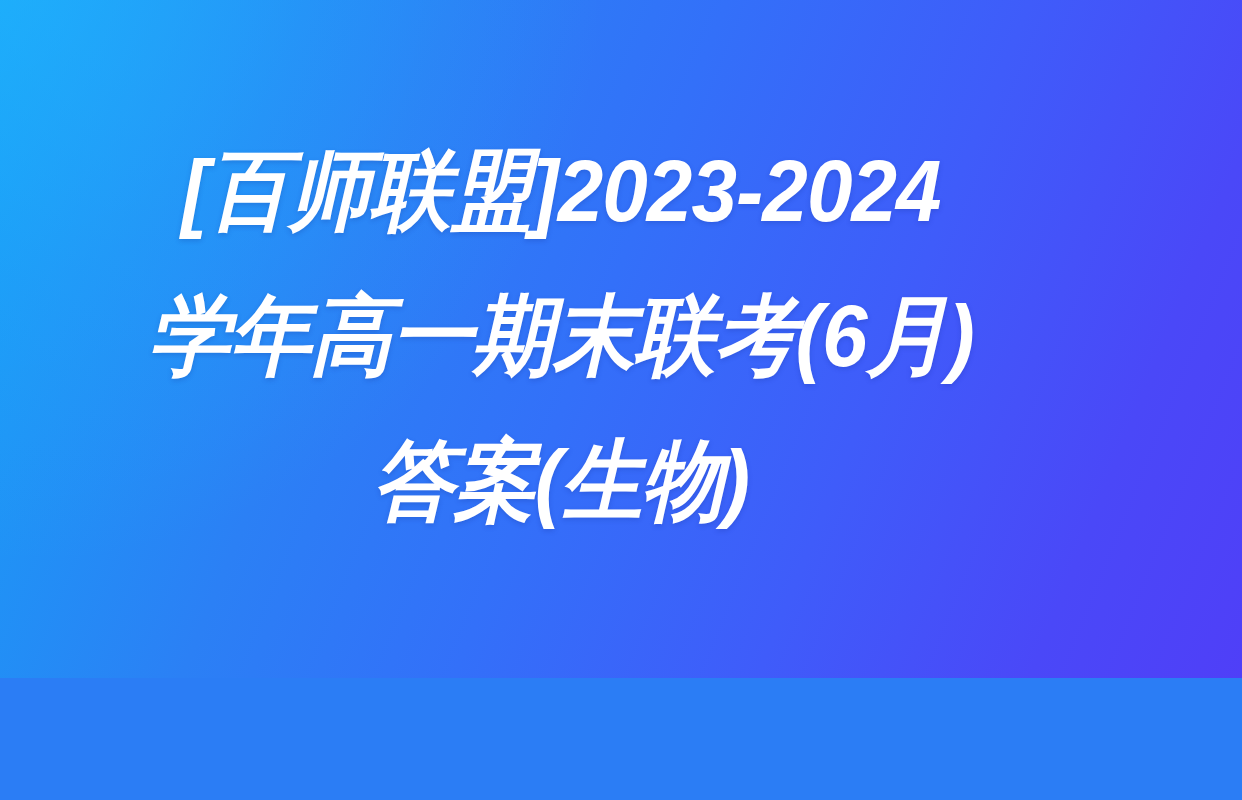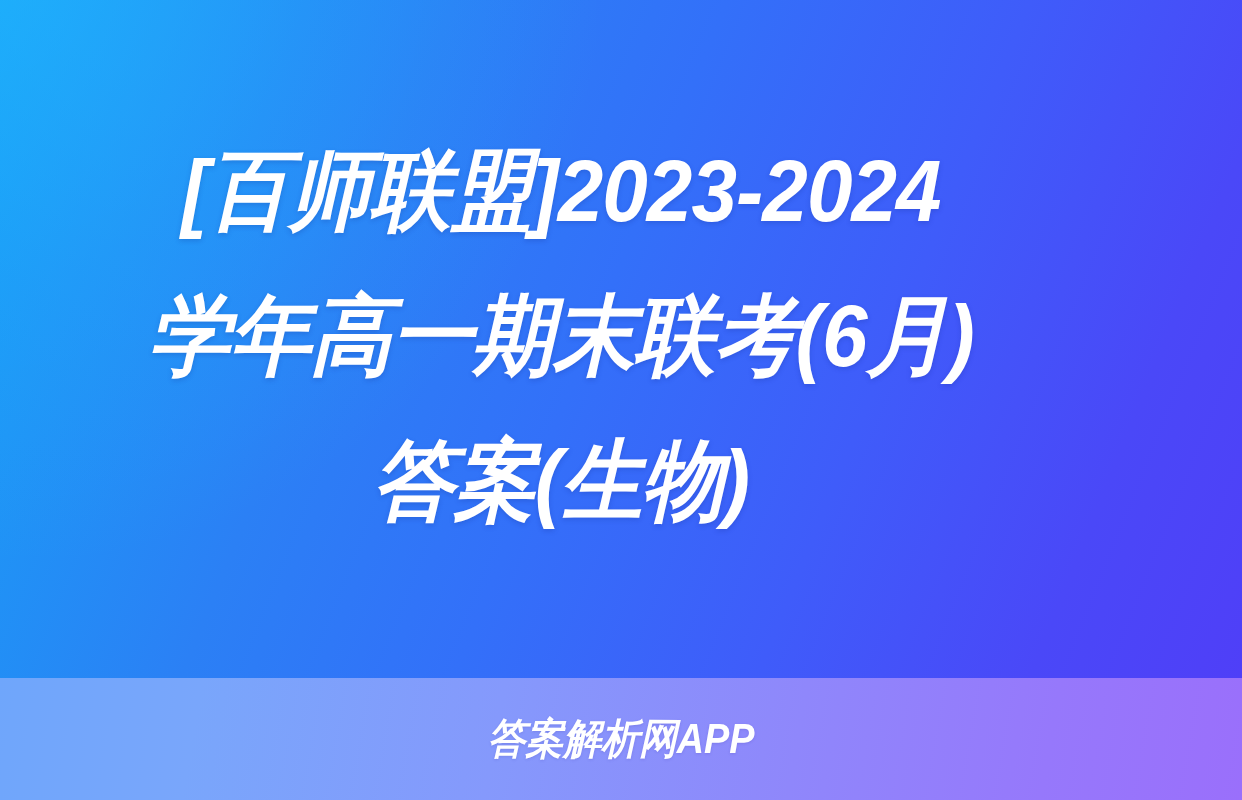--- a/index.html
+++ b/index.html
@@ -124,17 +124,14 @@
 <div id="poster">
 
   <div class="hero"></div>
 
   <div class="title-block">
     <span class="title-line">[百师联盟]2023-2024</span>
     <span class="title-line">学年高一期末联考(6月)</span>
     <span class="title-line">答案(生物)</span>
   </div>
 
-  <div class="footer-band">
-    <span class="footer-text">答案解析网APP</span>
-  </div>
 
 </div>
 
 </body></html>

